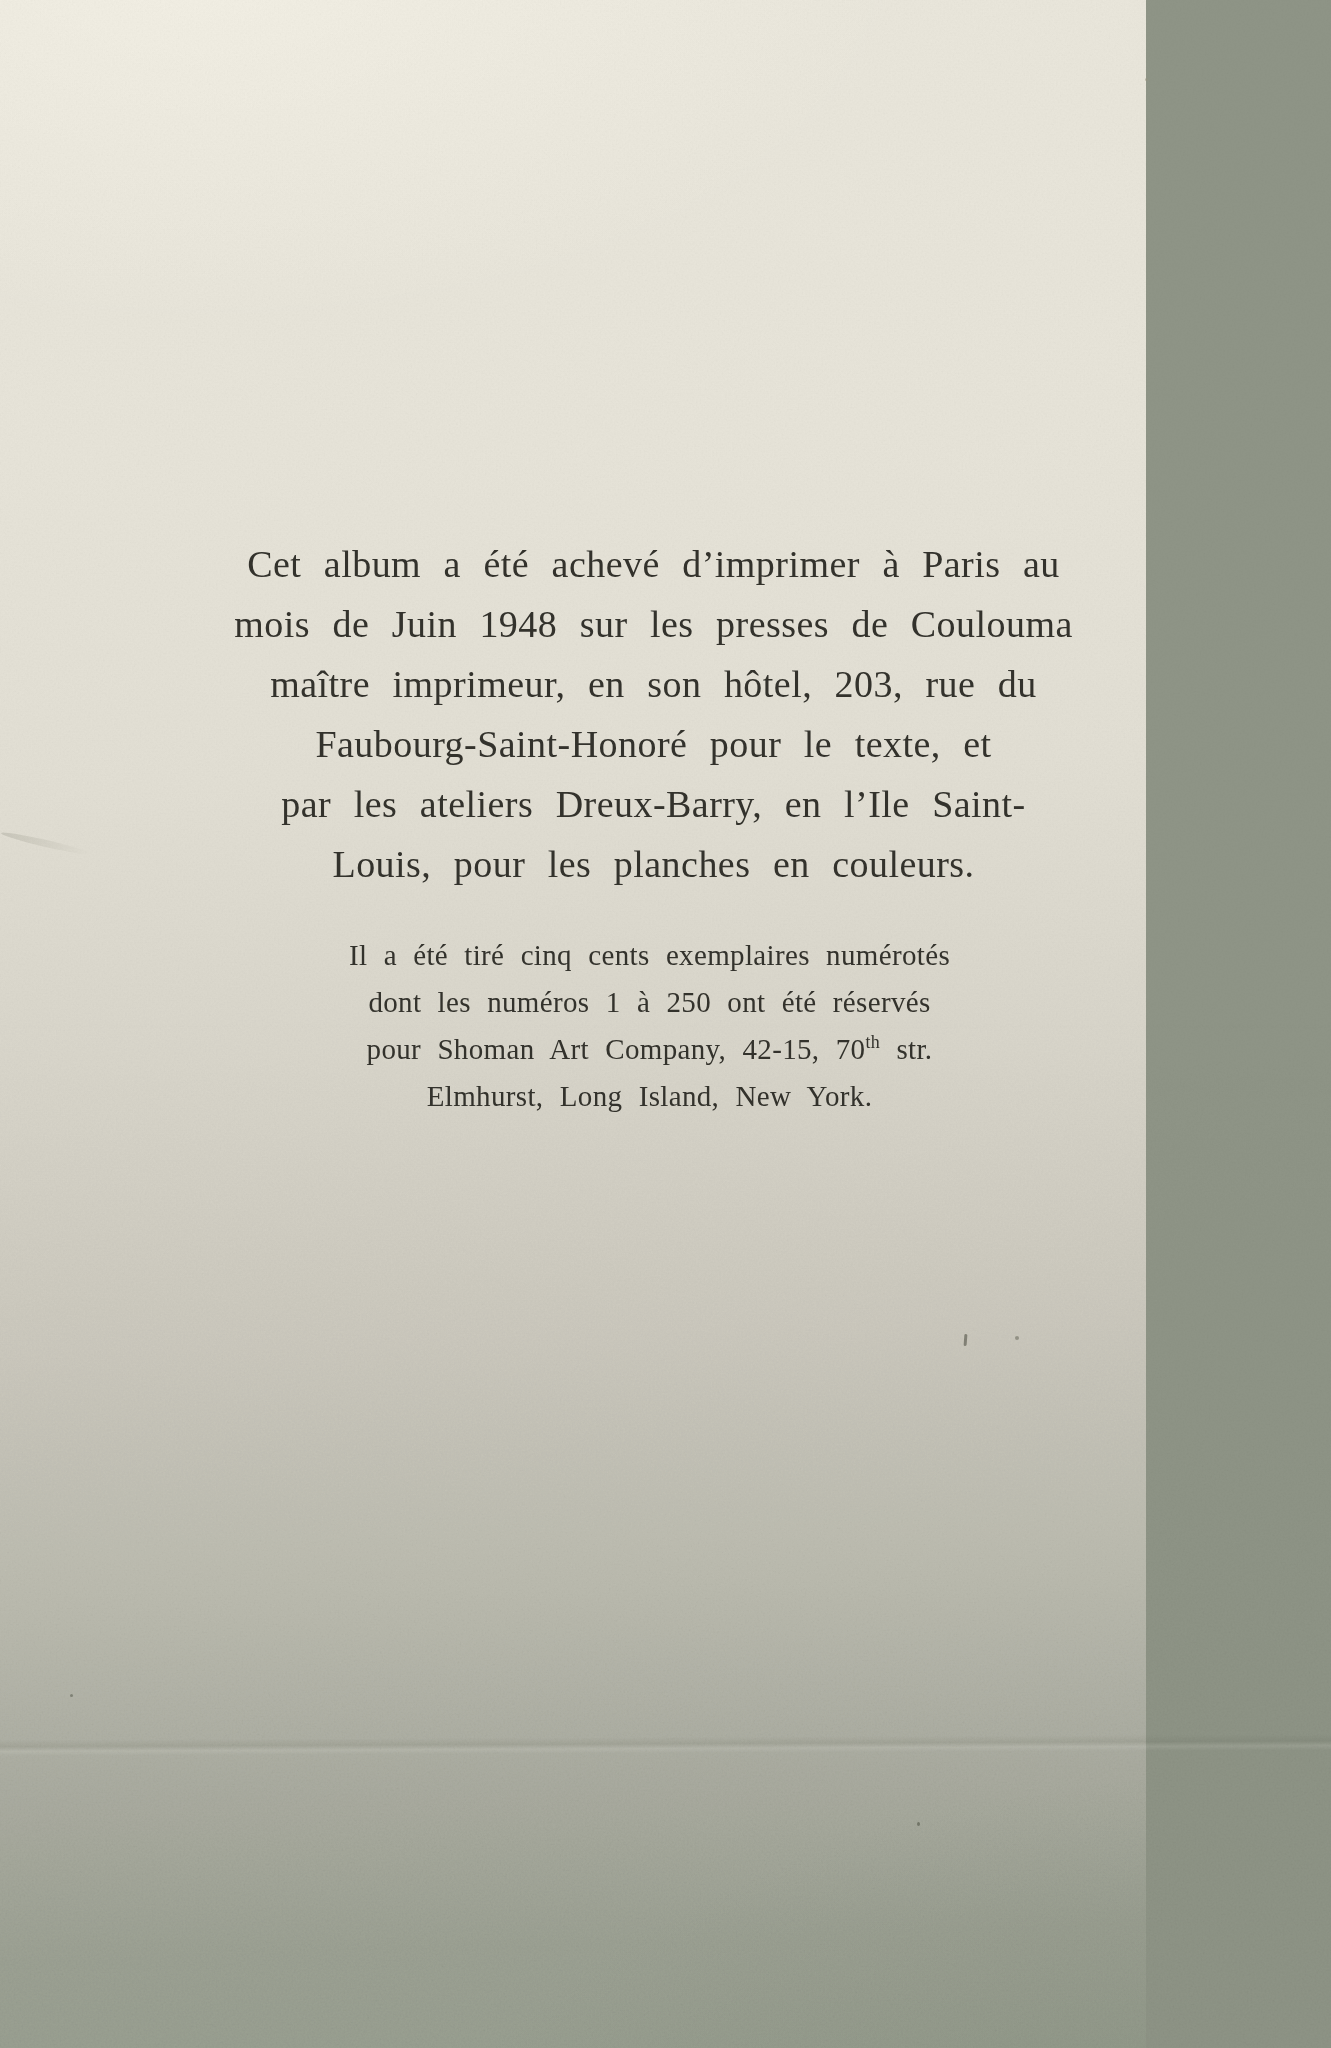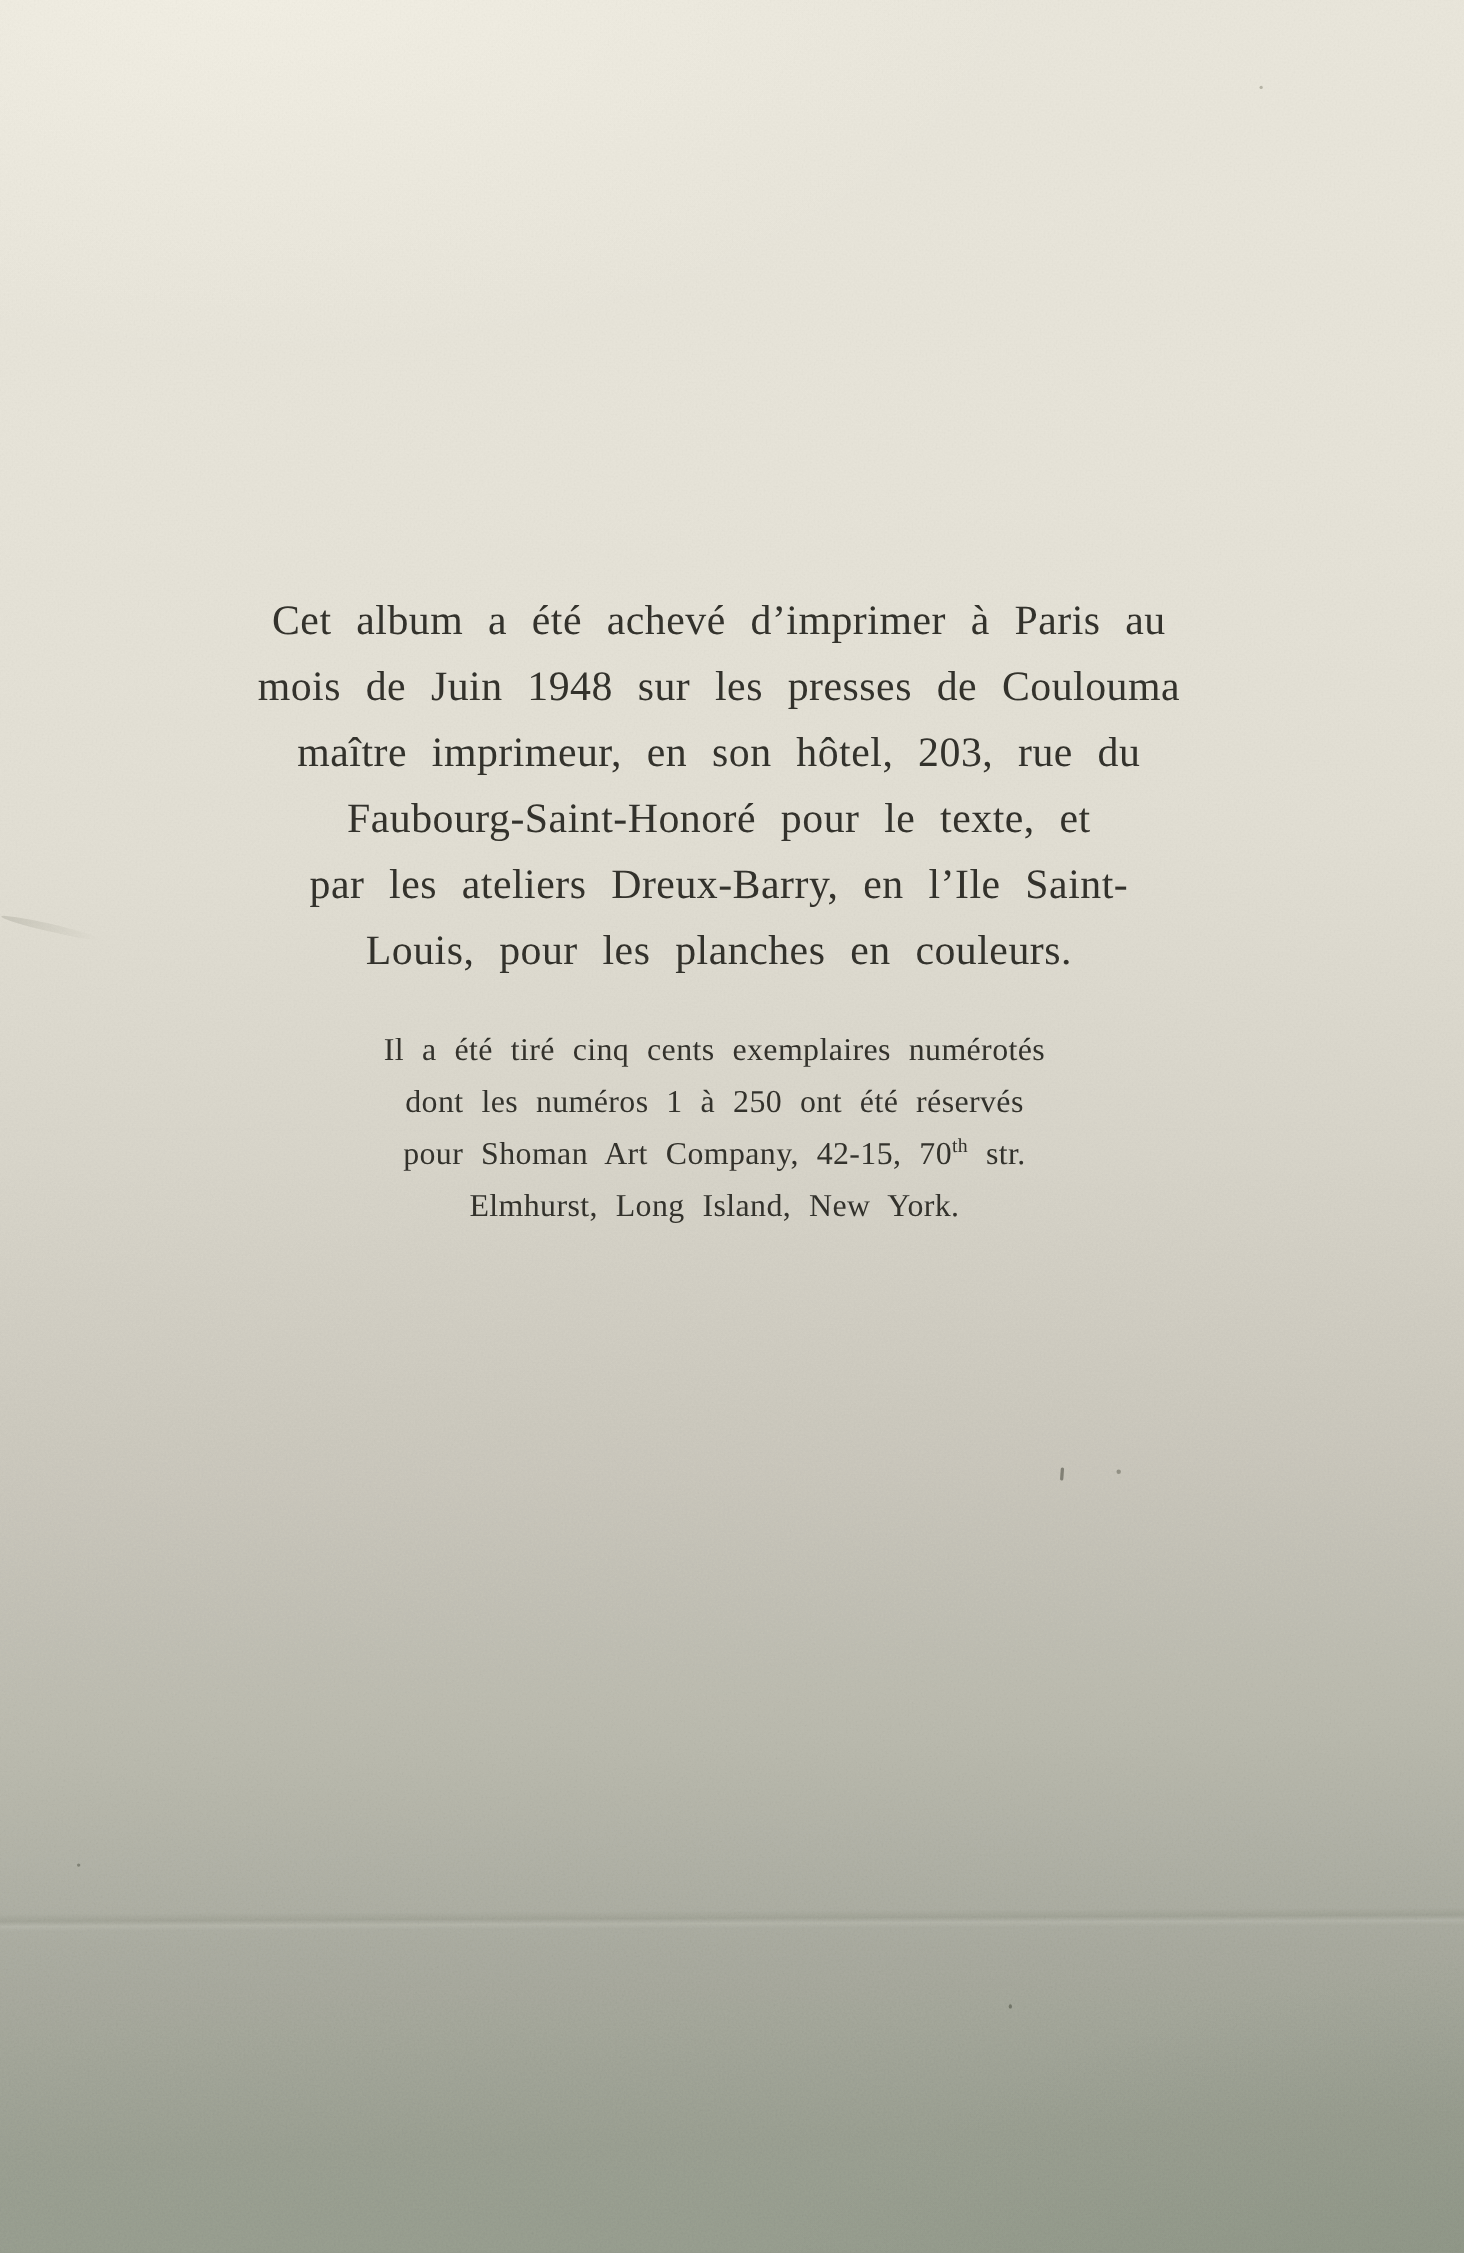--- a/index.html
+++ b/index.html
@@ -5,21 +5,21 @@
   html, body {
     margin: 0;
     padding: 0;
     width: 1331px;
     height: 2048px;
     overflow: hidden;
     background: #8f9587;
   }
   .page {
     position: relative;
-    width: 1331px;
+    width: 1146px;
     height: 2048px;
     font-family: "Liberation Serif", "DejaVu Serif", serif;
     color: #33322c;
     background:
       radial-gradient(ellipse 1500px 1000px at 112% 118%, rgba(98,108,90,0.30), rgba(98,108,90,0) 65%),
       radial-gradient(ellipse 1000px 520px at 18% -2%, rgba(250,247,236,0.55), rgba(250,247,236,0) 70%),
       linear-gradient(178deg,
         #eae7dc 0%,
         #e7e4d9 22%,
         #e2dfd4 38%,

